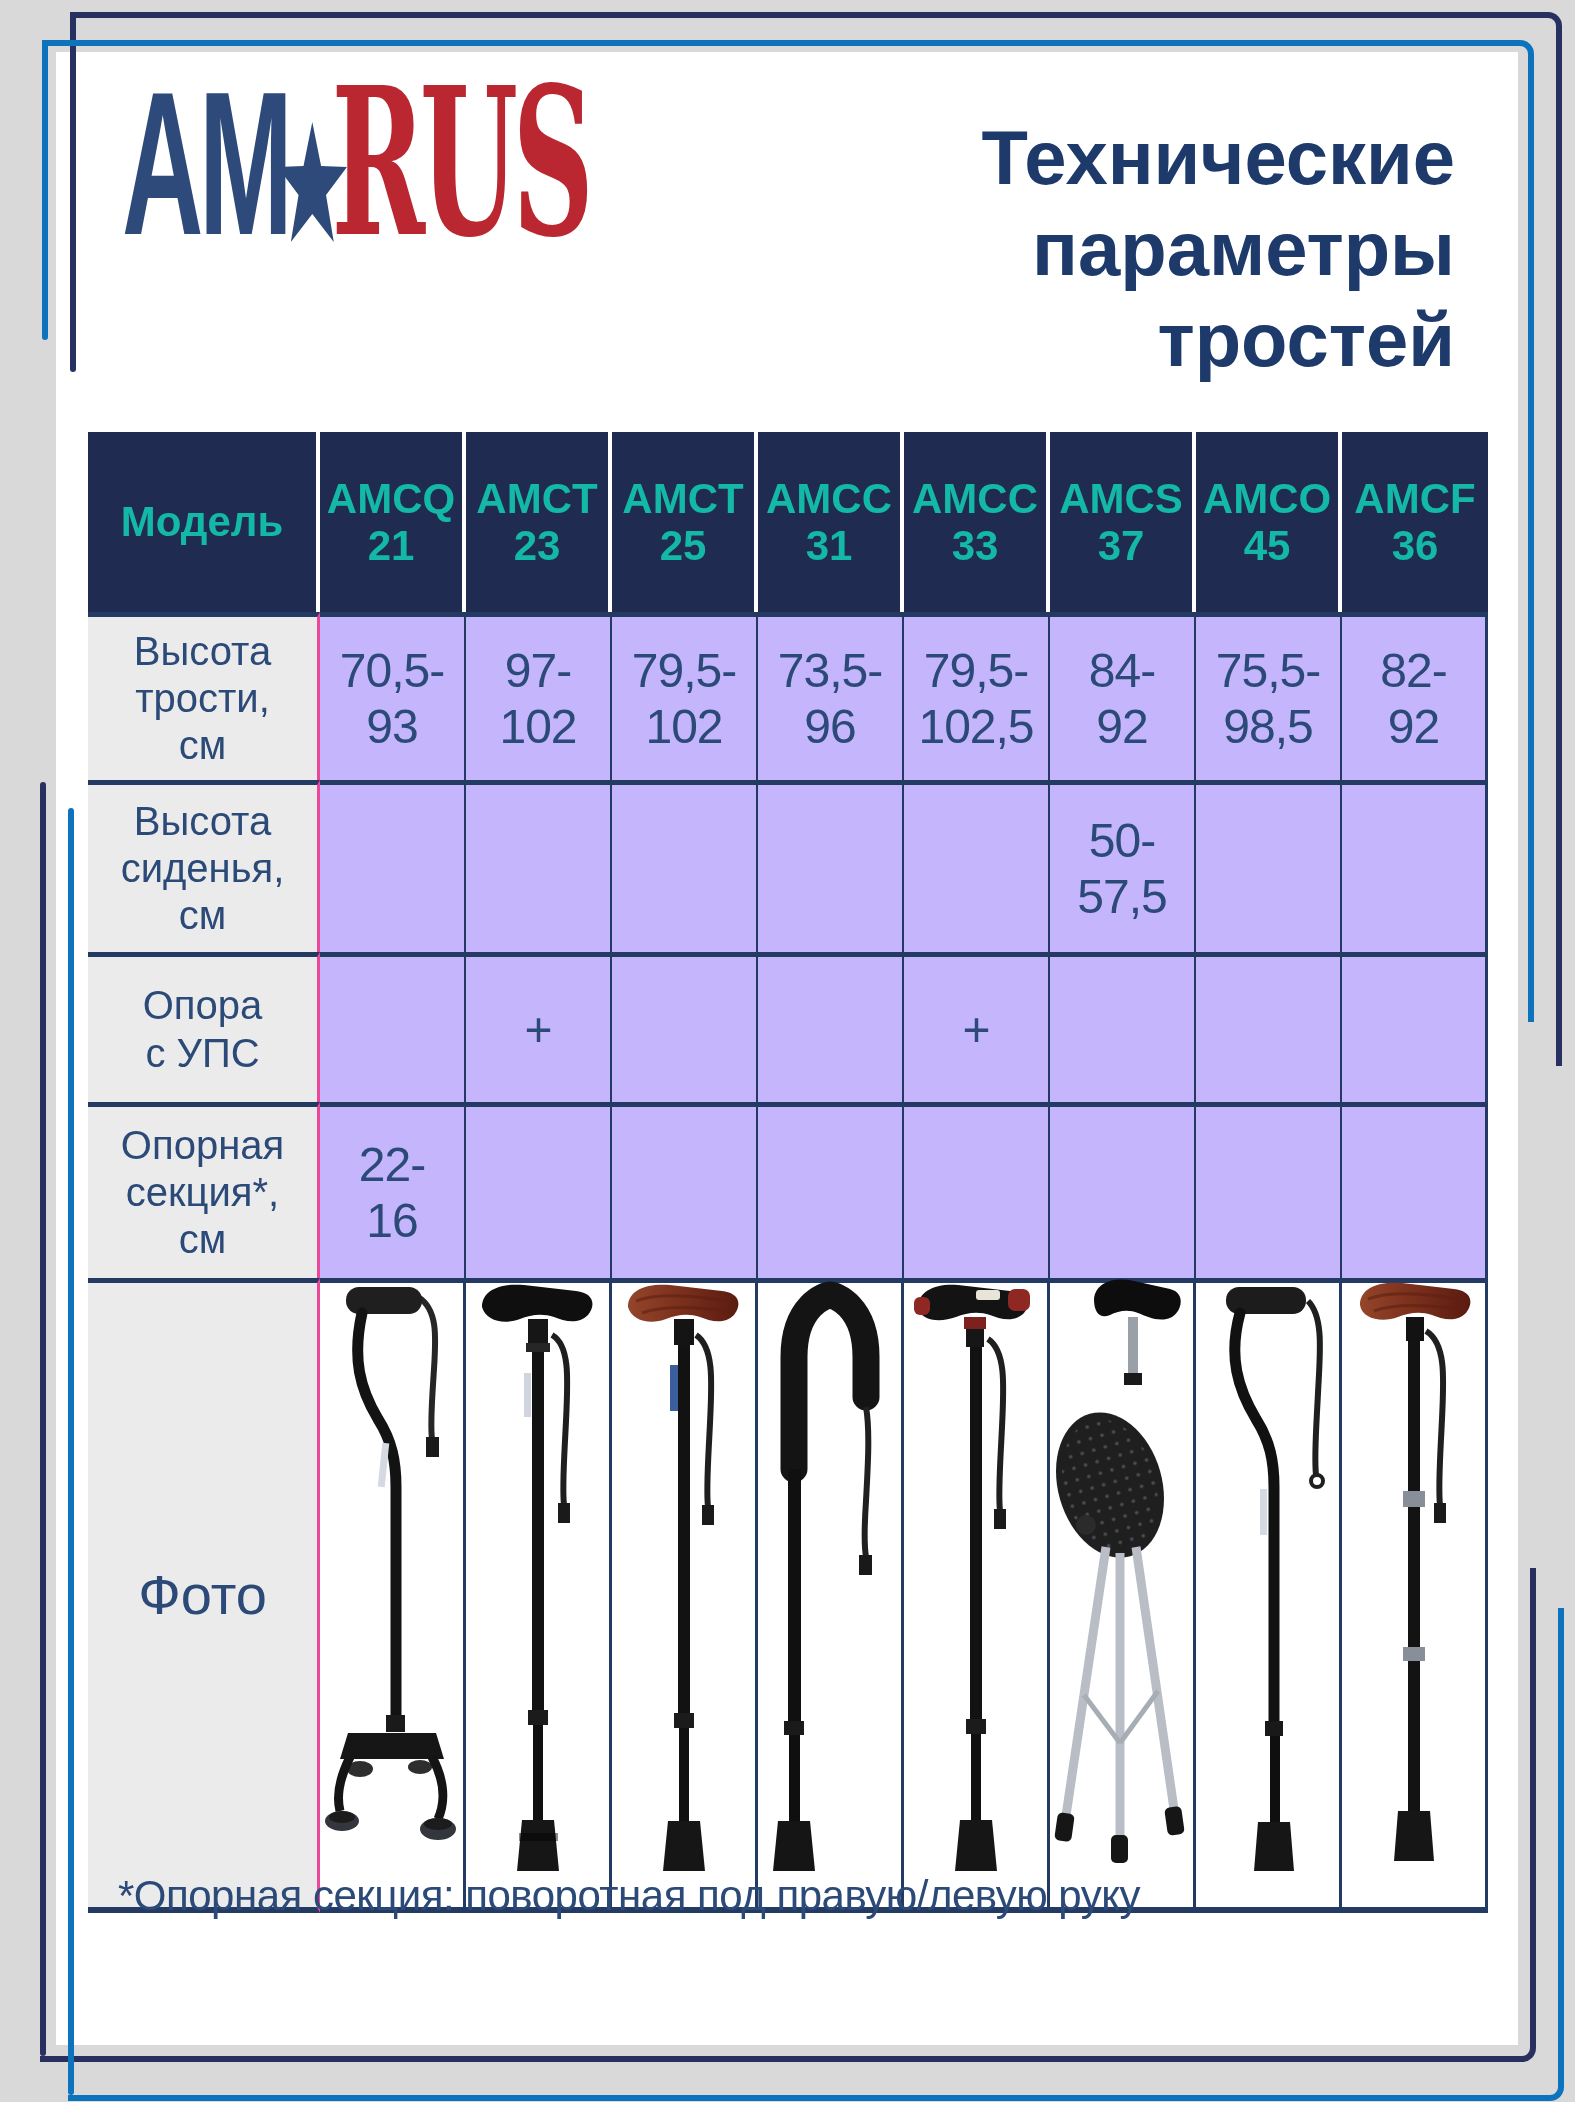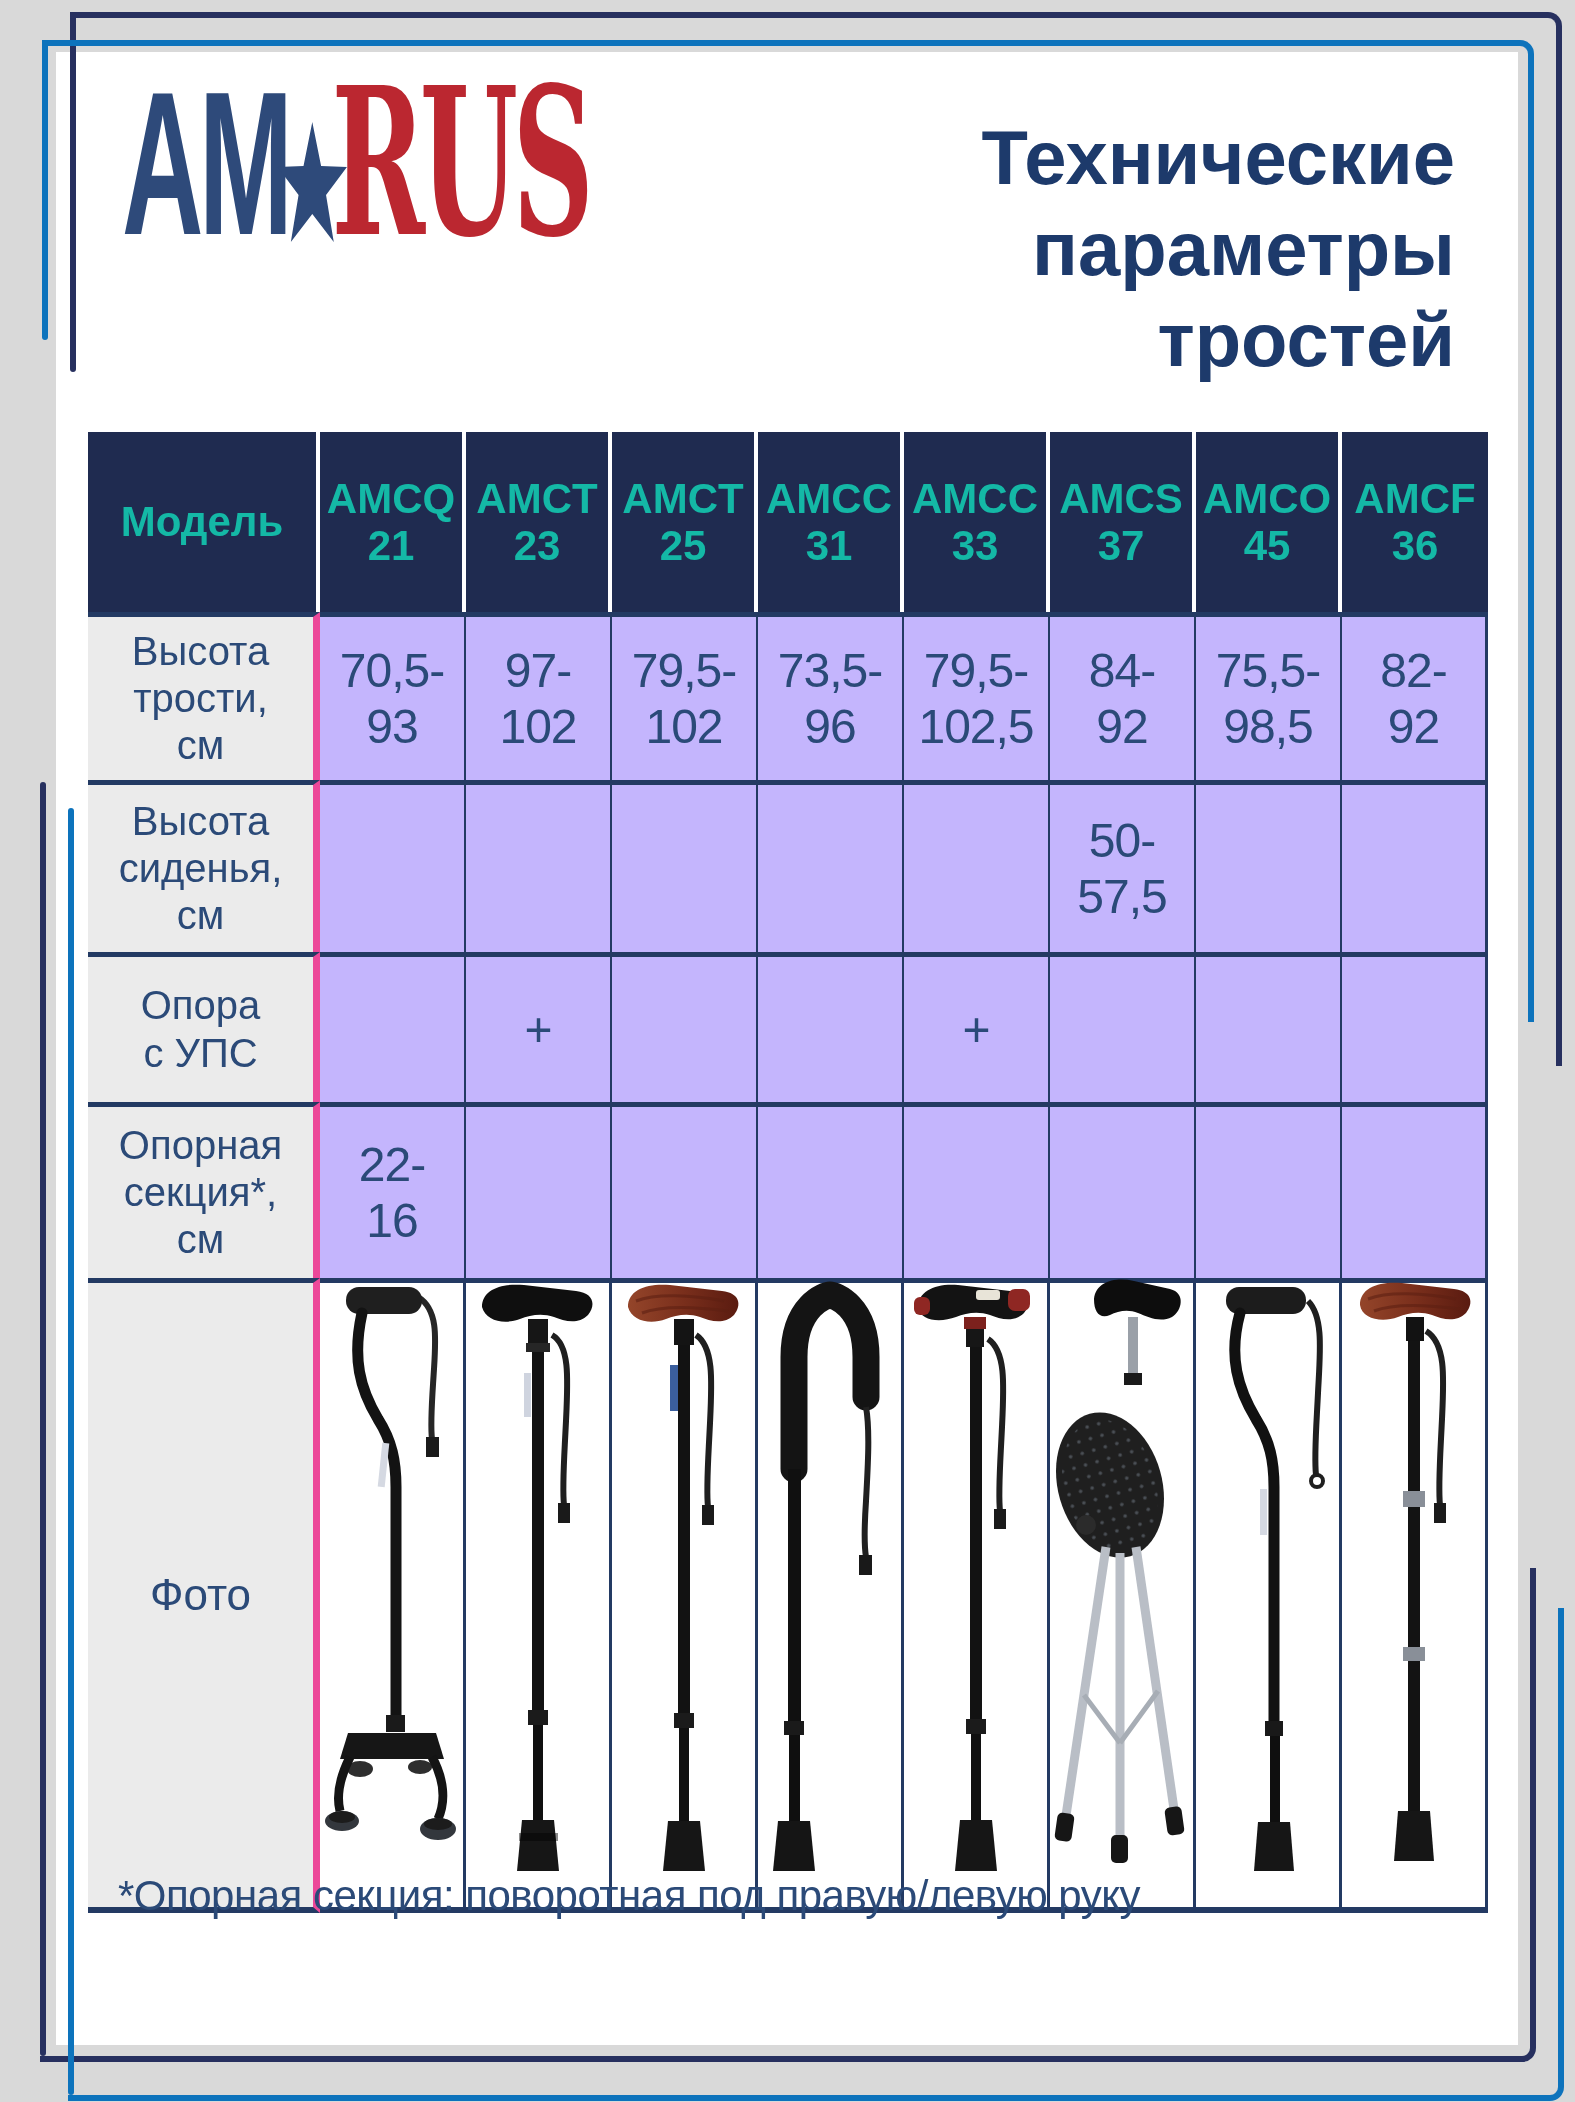--- a/index.html
+++ b/index.html
@@ -25,26 +25,26 @@
   .logo-rus{font-family:"DejaVu Serif",serif;font-size:205px;font-weight:bold;line-height:1;color:#bb2730;letter-spacing:-10px;margin-left:-4px;}
 
   
   .title{position:absolute;top:112px;right:120px;text-align:right;color:#1d3a6b;font-weight:bold;font-size:76px;line-height:1.2;white-space:pre-line;}
 
   
   .spec-table{position:absolute;left:88px;top:432px;display:grid;grid-template-columns:232px repeat(8,146px);grid-template-rows:180px 168px 172px 150px 176px 635px;}
   .spec-table > div{box-sizing:border-box;}
   .hcell{background:#1f2b50;color:#14b8a6;font-weight:bold;font-size:42px;line-height:1.12;display:flex;align-items:center;justify-content:center;text-align:center;white-space:pre-line;border-right:4px solid #ffffff;}
   .hcell.hlast{border-right:none;}
-  .lcell{background:#ebebeb;color:#2b4a78;font-size:40px;line-height:1.18;display:flex;align-items:center;justify-content:center;text-align:center;white-space:pre-line;border-right:7px solid #ec4899;border-top:5px solid #233a63;}
+  .lcell{background:#ebebeb;color:#2b4a78;font-size:40px;line-height:1.18;display:flex;align-items:center;justify-content:center;text-align:center;white-space:pre-line;border-right:3px solid #ec4899;border-top:5px solid #233a63;}
   .dcell{background:#c4b5fd;color:#2b4a78;font-size:48px;letter-spacing:-1px;line-height:1.15;display:flex;align-items:center;justify-content:center;text-align:center;white-space:pre-line;border-right:2px solid #233a63;border-top:5px solid #233a63;}
   .colend{border-right:3px solid #233a63 !important;}
   .pcell{background:#ffffff;border-right:3px solid #233a63;border-top:5px solid #233a63;display:flex;align-items:flex-end;justify-content:center;padding-bottom:14px;}
   .rowend{border-bottom:6px solid #233a63;}
-  .photo-label{font-size:44px;}
+  .photo-label{font-size:56px;}
   .pcell svg{display:block;}
 
   
   .footnote{position:absolute;left:118px;top:1872px;font-size:42px;color:#2b4a78;letter-spacing:-0.5px;}
 </style>
 </head>
 <body>
 
 <div class="page">
   <div class="card"></div>

